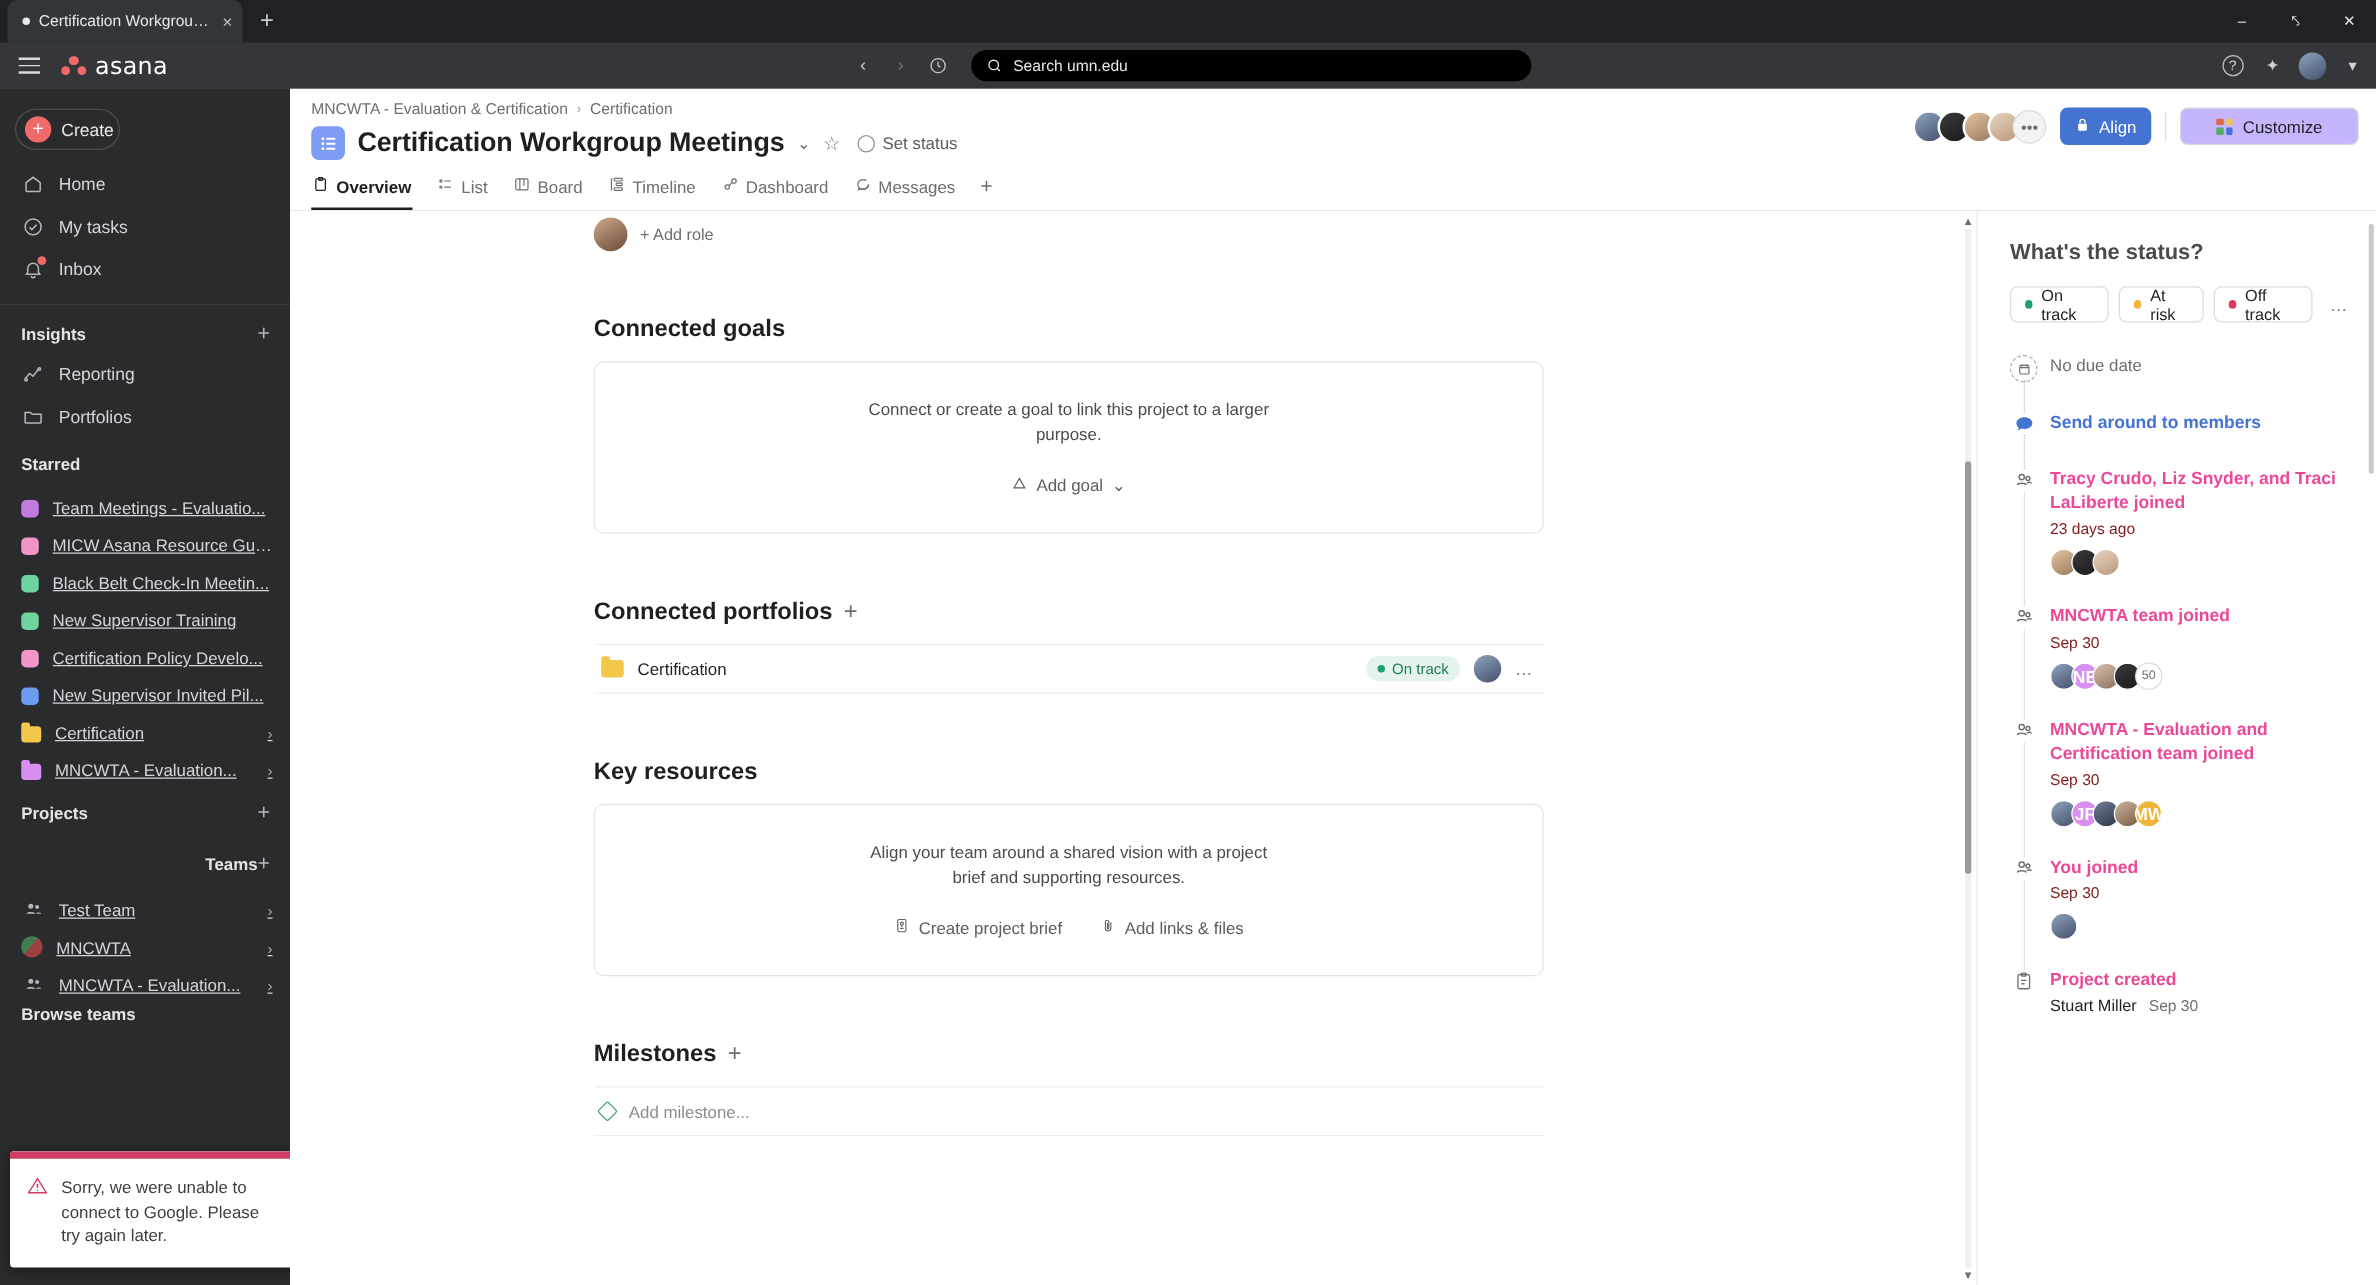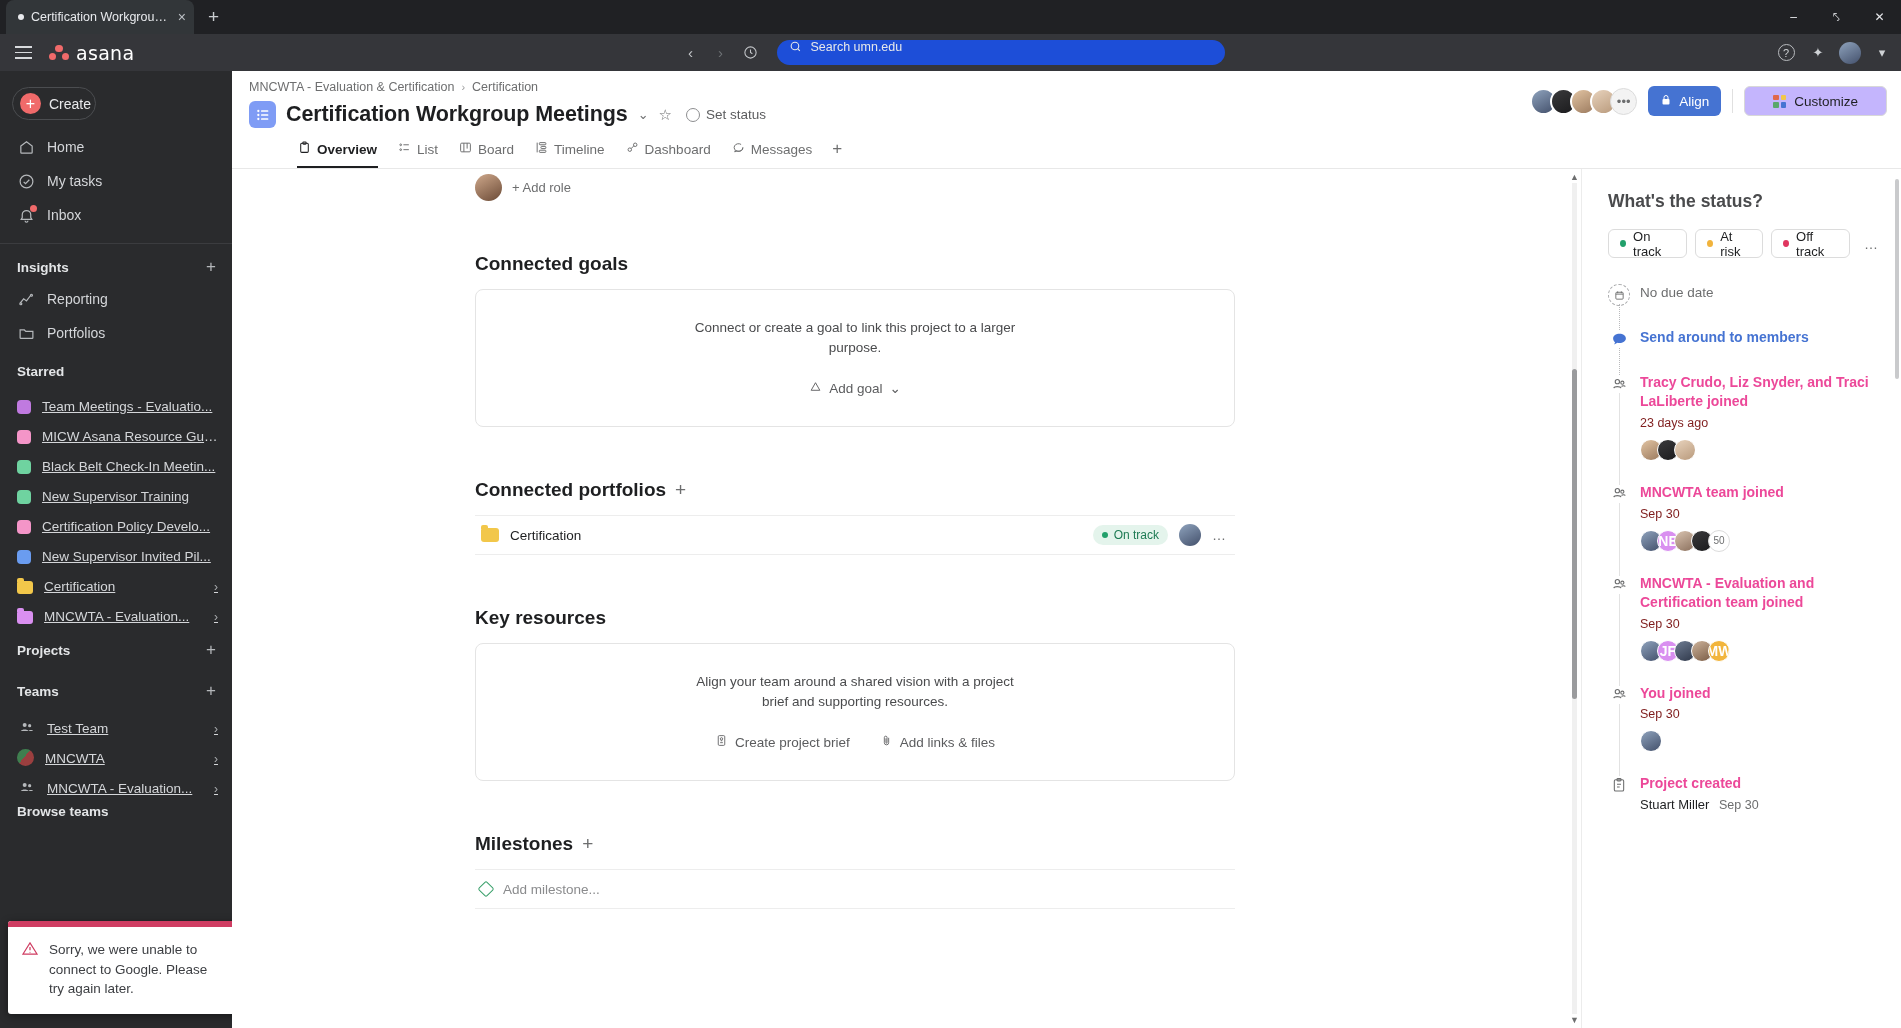--- a/index.html
+++ b/index.html
@@ -32,22 +32,22 @@
   .asana-mark b:nth-child(1){ left: 6.4px; top: 0; }
   .asana-mark b:nth-child(2){ left: 0; top: 8.4px; }
   .asana-mark b:nth-child(3){ left: 12.8px; top: 8.4px; }
   .asana-word { color: #fff; font-size: 19px; letter-spacing: .3px; font-family: "DejaVu Sans", sans-serif; }
 
   #nav-center { position: absolute; left: 50%; transform: translateX(-50%); display: flex; align-items: center; gap: 2px; }
   .navbtn { width: 28px; height: 28px; display: flex; align-items: center; justify-content: center;
             color: #c4c7ca; font-size: 15px; border-radius: 50%; }
   .navbtn.dim { color: #6e7275; }
   #omnibox {
-    width: 448px; height: 25px; background: #1d4ed8; border-radius: 13px;
-    display: flex; align-items: flex-start; gap: 9px; padding: 0 12px; margin-left: 10px; color: #e6e8ea; font-size: 12.5px;
+    width: 448px; height: 25px; background: #000000; border-radius: 13px;
+    display: flex; align-items: center; gap: 9px; padding: 0 12px; margin-left: 10px; color: #e6e8ea; font-size: 12.5px;
   }
   #tb-right { position: absolute; right: 8px; display: flex; align-items: center; gap: 10px; color: #cfd2d5; }
   #tb-right .rb { width: 22px; height: 22px; display: flex; align-items: center; justify-content: center; font-size: 13px; }
   .circ-q { width: 17px; height: 17px; border: 1.3px solid #b9bcbf; border-radius: 50%; font-size: 11px; display:flex;align-items:center;justify-content:center; }
   .avatar-tb { width: 22px; height: 22px; border-radius: 50%; overflow:hidden; }
 
   #wincontrols { position: absolute; right: 0; top: 0; display: flex; }
   #wincontrols div { width: 43px; height: 34px; display: flex; align-items: center; justify-content: center; color: #e8eaed; font-size: 12px; }
 
   
@@ -91,21 +91,21 @@
   #proj-header { padding: 9px 0 0 0; background: #fff; border-bottom: 1px solid #e8e8e8; }
   #breadcrumb { display: flex; align-items: center; gap: 7px; padding-left: 17px; font-size: 12.5px; color: #6d6e6f; }
   #breadcrumb .sepc { color: #9b9c9d; font-size: 11px; }
   #title-row { display: flex; align-items: center; gap: 10px; padding: 7px 0 6px 17px; }
   #proj-icon { width: 27px; height: 27px; border-radius: 6px; background: #7f9cf5;
                display: flex; align-items: center; justify-content: center; }
   #proj-title { font-size: 21.5px; font-weight: bold; color: #1e1f21; letter-spacing: -.1px; }
   .hdr-ico { color: #6d6e6f; font-size: 13px; }
   #set-status { display: flex; align-items: center; gap: 6px; color: #5b5c5e; font-size: 13.5px; margin-left: 4px; }
   .ring { width: 14px; height: 14px; border: 1.4px solid #8d8e90; border-radius: 50%; }
-  #tabs { display: flex; align-items: center; gap: 19px; padding-left: 17px; margin-left: 48px; }
+  #tabs { display: flex; align-items: center; gap: 19px; padding-left: 17px; }
   .tab { display: flex; align-items: center; gap: 6px; font-size: 13.5px; color: #6d6e6f;
          padding: 7px 1px 9px 1px; border-bottom: 2.5px solid transparent; }
   .tab.active { color: #1e1f21; font-weight: bold; border-bottom-color: #1e1f21; }
   .tab-plus { font-size: 17px; color: #6d6e6f; padding-bottom: 5px; font-weight: 300;}
 
   #hdr-right { position: absolute; right: 14px; top: 86px; display: flex; align-items: center; gap: 11px; }
   .ava-stack { display: flex; }
   .ava-stack .a { width: 27px; height: 27px; border-radius: 50%; border: 2px solid #fff; margin-left: -7px; overflow: hidden; }
   .ava-stack .a:first-child { margin-left: 0; }
   .ava-more { width: 27px; height: 27px; border-radius: 50%; border: 1px solid #dcdcdc; background: #f3f3f3;
@@ -342,21 +342,21 @@
       <span class="folder-ic" style="background:#d98ff0"></span>
       <span class="lbl">MNCWTA - Evaluation...</span>
       <span class="chev">›</span>
     </div>
 
     <div class="sb-head" style="padding-top:16px;">
       <span>Projects</span>
       <span class="hplus">+</span>
     </div>
 
-    <div class="sb-head" style="padding-top:16px;">
+    <div class="sb-head" style="padding-top:16px;justify-content:flex-end;">
       <span>Teams</span>
       <span class="hplus">+</span>
     </div>
     <div class="sb-proj">
       <span class="sb-ico">
         <svg width="16" height="16" viewBox="0 0 24 24" fill="currentColor">
             <circle cx="8.5" cy="9" r="3"></circle>
             <circle cx="16" cy="10" r="2.4"></circle>
             <path d="M3 18c.8-3 10.2-3 11 0zM14.5 18c.4-2 6.1-2.2 6.5 0z"></path>
           </svg>

